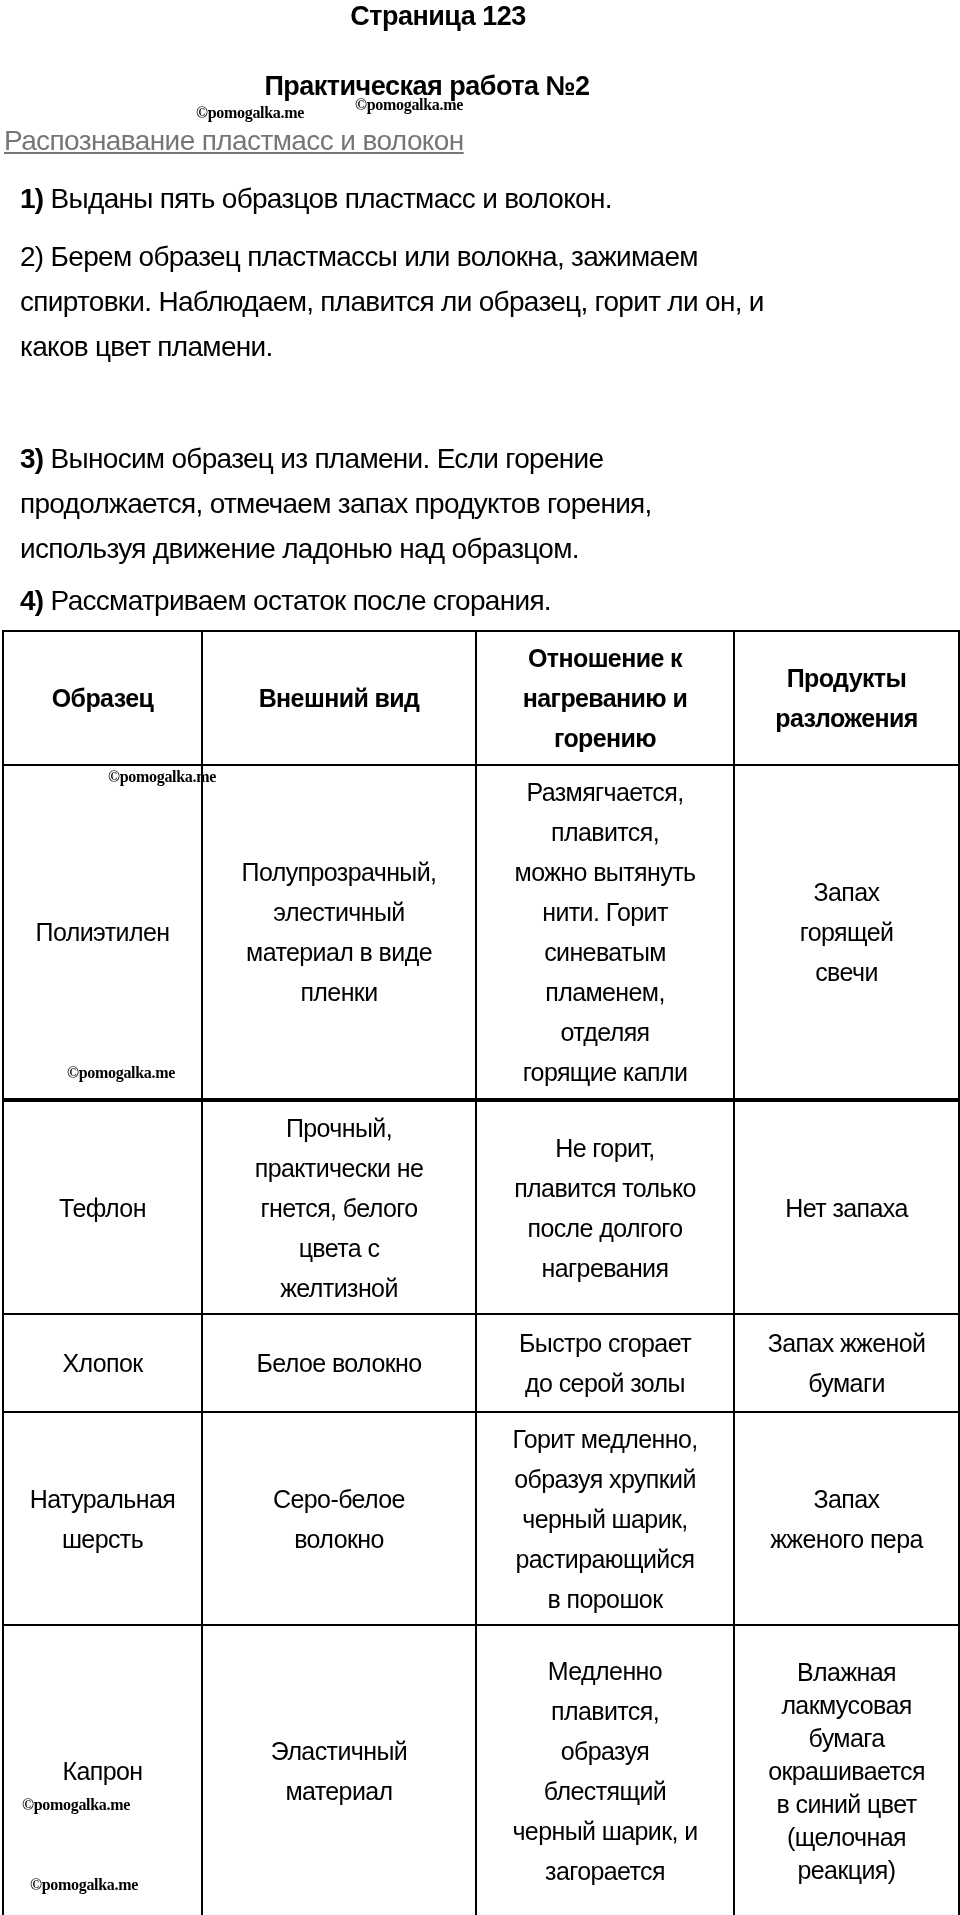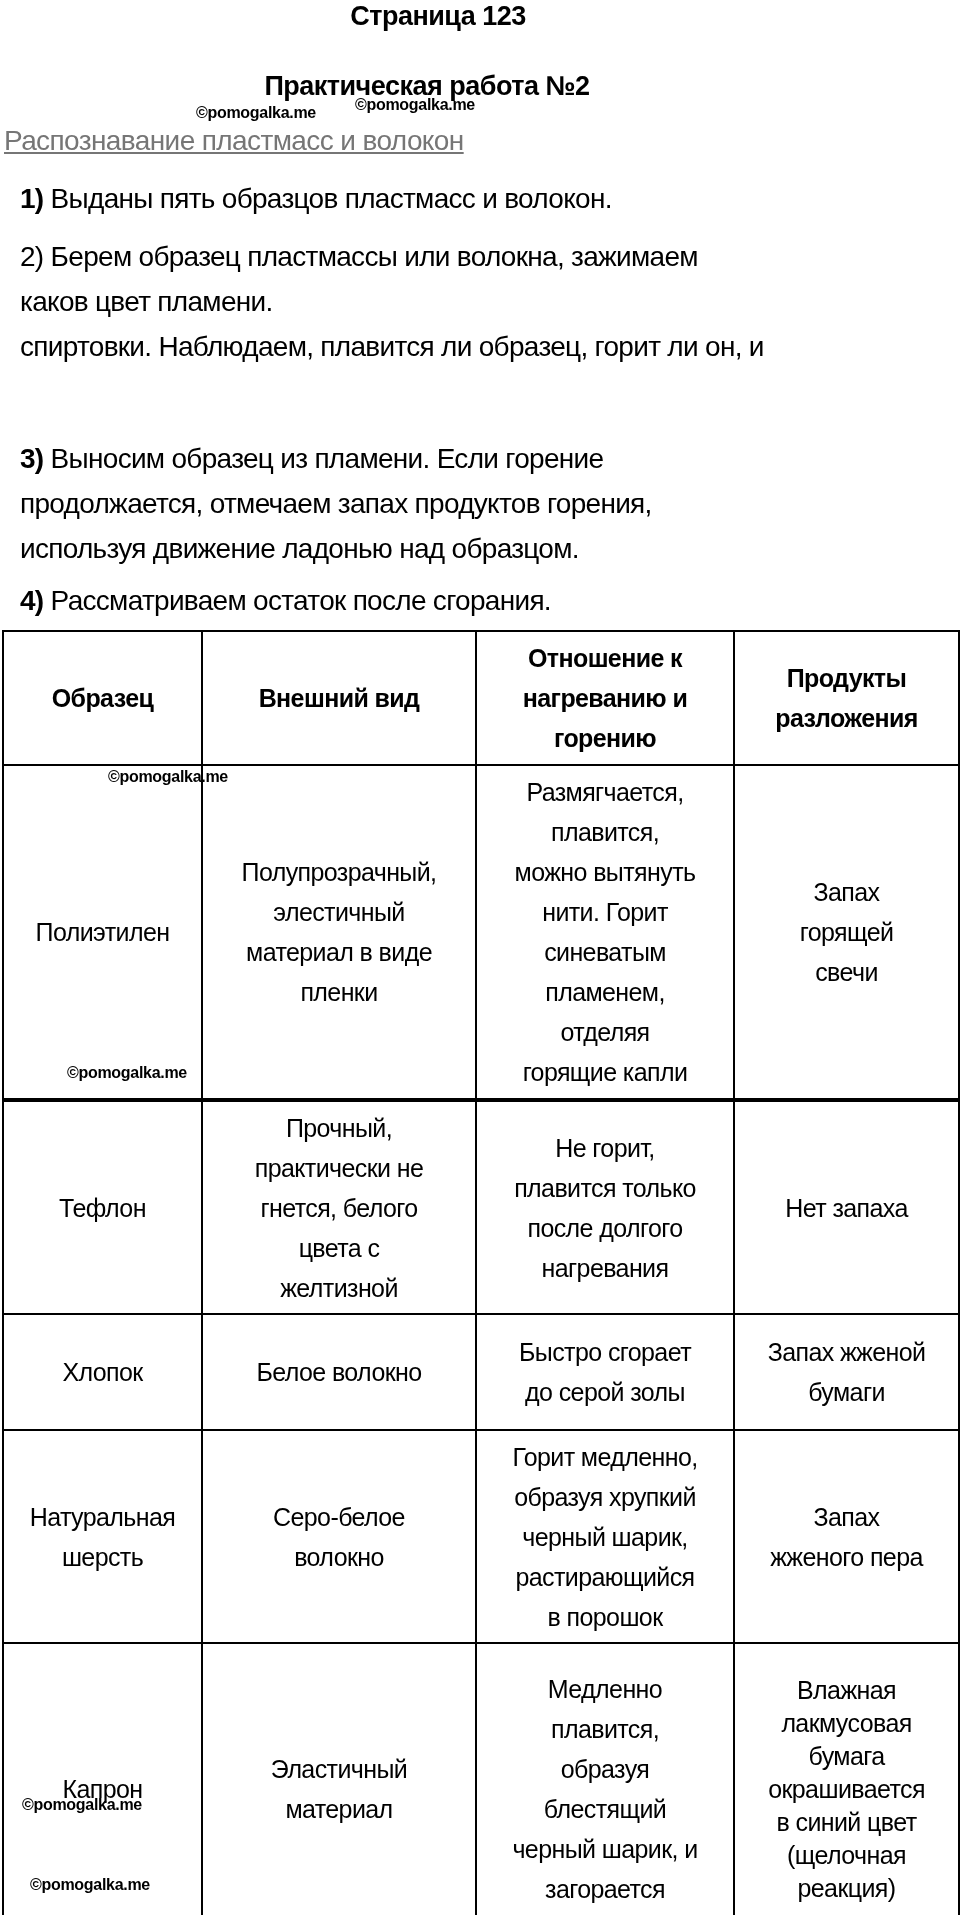--- a/index.html
+++ b/index.html
@@ -27,21 +27,21 @@
     }
     .work-title {
       left: 0; width: 854px; top: 70px;
       text-align: center;
       font-weight: bold;
       font-size: 27px;
       line-height: 32px;
       letter-spacing: -0.5px;
     }
     .watermark {
-      font-family: Liberation Sans, sans-serif;
+      font-family: Liberation Serif, serif;
       font-weight: bold;
       font-size: 16px;
       line-height: 18px;
       color: #000;
       white-space: nowrap;
       letter-spacing: -0.3px;
     }
     .subtitle {
       left: 4px; top: 124px;
       font-size: 28px;
@@ -100,22 +100,22 @@
 <div class="abs step" style="top:176px;">
   <span class="num">1)</span>
   <span>Выданы пять образцов пластмасс и волокон.</span>
 </div>
 
 <div class="abs step" style="top:234px;">
   <span class="line">
     <span class="num plain">2)</span>
     <span>Берем образец пластмассы или волокна, зажимаем</span>
   </span>
+  <span class="line">спиртовки. Наблюдаем, плавится ли образец, горит ли он, и</span>
   <span class="line">каков цвет пламени.</span>
-  <span class="line">спиртовки. Наблюдаем, плавится ли образец, горит ли он, и</span>
 </div>
 
 <div class="abs step" style="top:428px;margin-top:8px;">
   <span class="line">
     <span class="num">3)</span>
     <span>Выносим образец из пламени. Если горение</span>
   </span>
   <span class="line">продолжается, отмечаем запах продуктов горения,</span>
   <span class="line">используя движение ладонью над образцом.</span>
 </div>
@@ -201,21 +201,21 @@
     <td>
       <span class="ln">Не горит,</span>
       <span class="ln">плавится только</span>
       <span class="ln">после долгого</span>
       <span class="ln">нагревания</span>
     </td>
     <td>
       <span class="ln">Нет запаха</span>
     </td>
   </tr>
-  <tr style="height:116px;">
+  <tr style="height:98px;">
     <td>
       <span class="ln">Хлопок</span>
     </td>
     <td>
       <span class="ln">Белое волокно</span>
     </td>
     <td>
       <span class="ln">Быстро сгорает</span>
       <span class="ln">до серой золы</span>
     </td>

